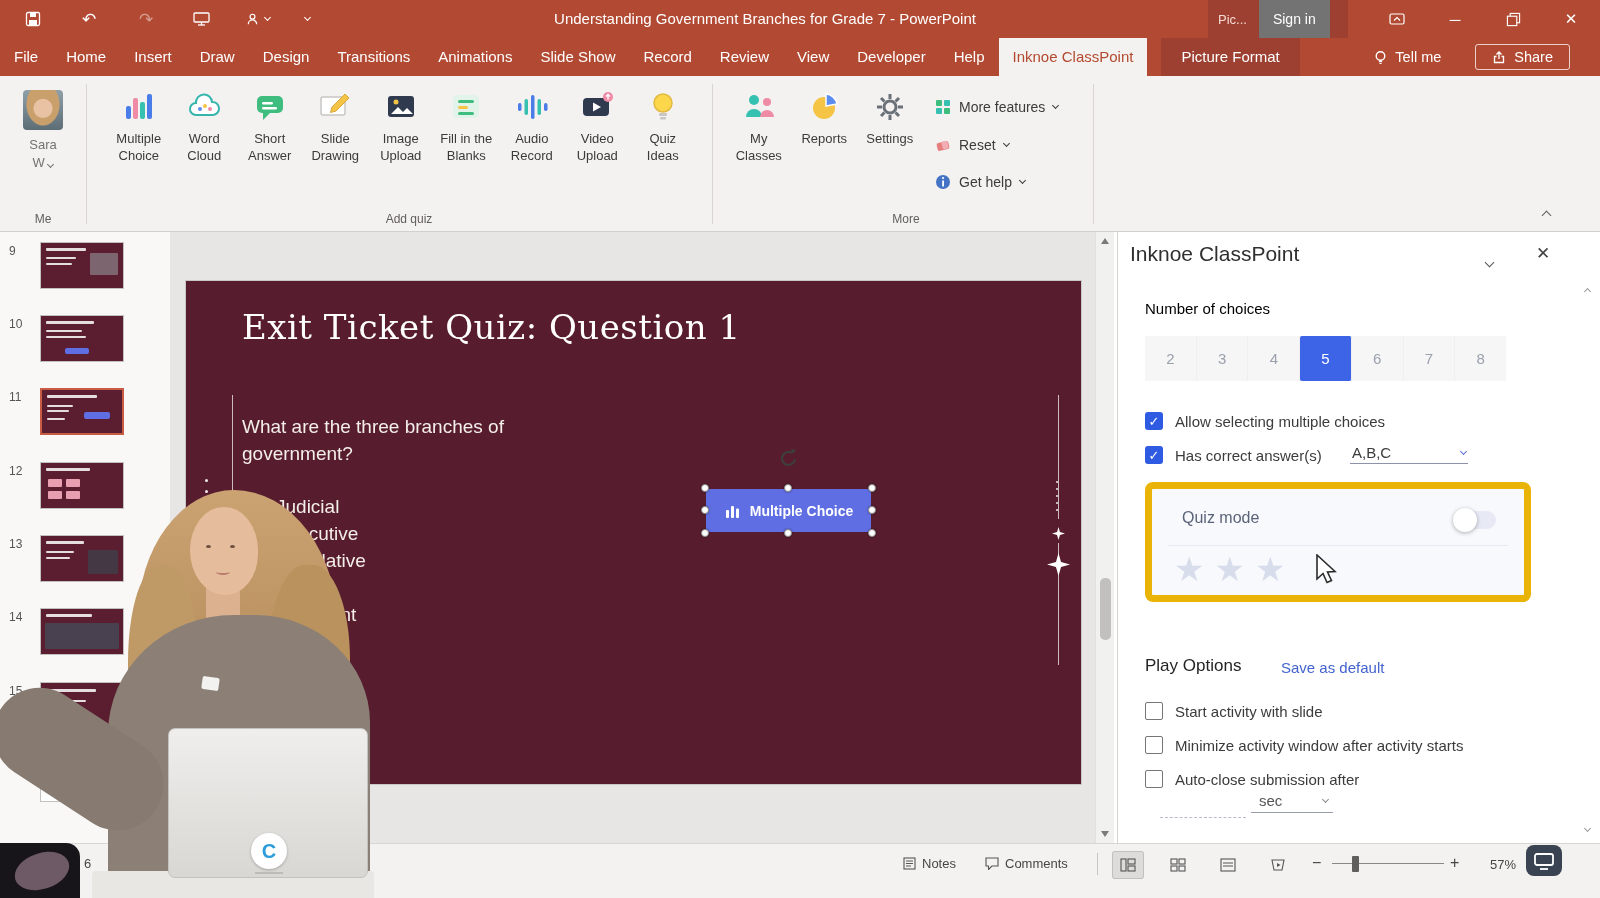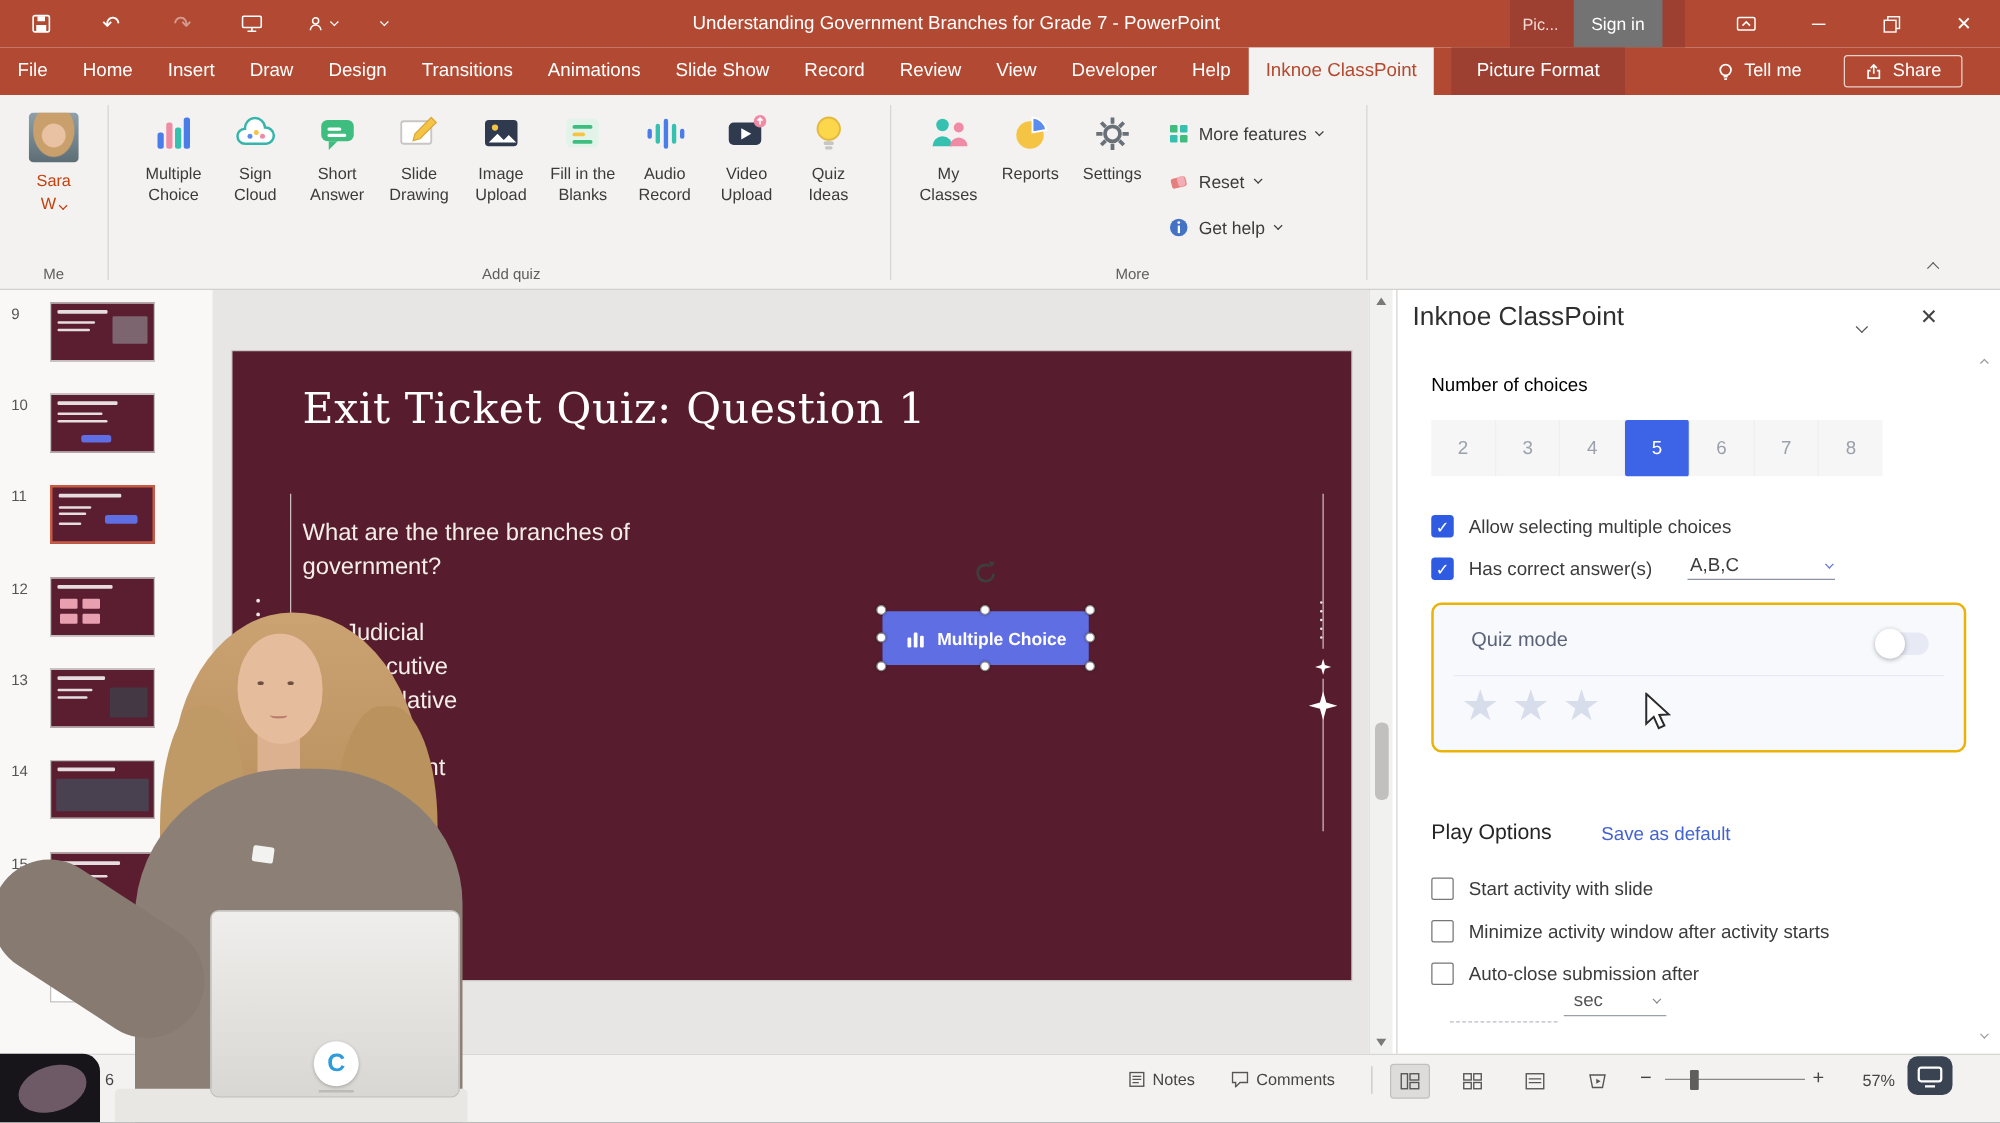--- a/index.html
+++ b/index.html
@@ -28,21 +28,21 @@
 
   
   .ribbon{position:absolute;left:0;top:76px;right:0;height:156px;background:#F3F2F1;border-bottom:1px solid #D2D0CE}
   .gsep{position:absolute;top:8px;width:1px;height:140px;background:#D8D5D2}
   .grplabel{position:absolute;bottom:5px;font-size:12px;color:#605E5C;text-align:center}
   .avatar{position:absolute;left:23px;top:14px;width:40px;height:40px;border-radius:4px;
     background:
       radial-gradient(circle at 50% 46%, #E8C2A2 0 9px, rgba(0,0,0,0) 10px),
       radial-gradient(ellipse at 50% 36%, #C9A06C 0 16px, rgba(0,0,0,0) 17px),
       linear-gradient(#8fa0a8,#5d6d75)}
-  .uname{position:absolute;left:10px;top:60px;width:66px;text-align:center;font-size:13px;color:#c2410c;line-height:18px}
+  .uname{position:absolute;left:10px;top:60px;width:66px;text-align:center;font-size:13px;color:#737373;line-height:18px}
   .addquiz{position:absolute;left:106px;top:8px;display:flex}
   .moregrp{position:absolute;left:726px;top:8px;display:flex}
   .bigbtn{width:65.5px;display:flex;flex-direction:column;align-items:center;font-size:13px;color:#3b3b3b;cursor:default}
   .bigbtn .ic{height:46px;display:flex;align-items:center;justify-content:center}
   .bigbtn .lb{line-height:17px;text-align:center}
   .menucol{position:absolute;left:935px;top:0;width:160px}
   .menurow{position:absolute;left:0;display:flex;align-items:center;gap:8px;font-size:14px;color:#3b3b3b;height:26px}
   .collapse{position:absolute;right:50px;bottom:8px;color:#605E5C}
 
   .chev{display:inline-block;width:7px;height:7px;border-right:1.6px solid currentColor;border-bottom:1.6px solid currentColor;transform:rotate(45deg);margin-top:-3px}
@@ -95,21 +95,21 @@
   .seg{position:absolute;left:27px;top:104px;width:361px;height:45px;display:flex;background:#F6F6F7}
   .seg .cell{flex:1;display:flex;align-items:center;justify-content:center;font-size:15px;color:#9AA1AC;border-right:1px solid #EFEFF1}
   .seg .cell:last-child{border-right:none}
   .seg .cell.sel{background:#3D63E6;color:#fff;border-radius:2px}
   .pcb{position:absolute;left:27px;display:flex;align-items:center;gap:12px;font-size:15px;color:#3B3B3B}
   .cb{width:18px;height:18px;border-radius:3px;display:flex;align-items:center;justify-content:center;flex:none}
   .cb.on{background:#2E5BE2;color:#fff;font-size:13px}
   .cb.off{background:#fff;border:1.5px solid #767676;border-radius:2px}
   .correctval{position:absolute;left:232px;top:212px;width:118px;border-bottom:1px solid #8C93A8;display:flex;justify-content:space-between;align-items:center;font-size:15px;color:#3B3B3B;padding:0 2px 2px 2px}
   .correctval .chev{color:#5B6FD8}
-  .qcard{position:absolute;left:27px;top:250px;width:428px;height:120px;background:#F8F9FD;border:2px solid #eab308;border-radius:8px}
+  .qcard{position:absolute;left:27px;top:250px;width:386px;height:120px;background:#F8F9FD;border:7px solid #eab308;border-radius:8px}
   .qlabel{position:absolute;left:30px;top:20px;font-size:16px;color:#5A6378}
   .tog{position:absolute;right:28px;top:22px;width:40px;height:18px;border-radius:9px;background:#E7EAF4}
   .tog .knob{position:absolute;left:-3px;top:-3px;width:24px;height:24px;border-radius:50%;background:#fff;box-shadow:0 1px 4px rgba(0,0,0,.3)}
   .qdiv{position:absolute;left:16px;right:16px;top:56px;height:1px;background:#E7EAF4}
   .stars{position:absolute;left:22px;top:60px;font-size:34px;color:#D8DDEB;letter-spacing:10px}
   .cursor{position:absolute;left:196px;top:322px;z-index:5}
   .playtitle{position:absolute;left:27px;top:424px;font-size:17px;font-weight:normal;color:#252525}
   .savedef{position:absolute;left:163px;top:427px;font-size:15px;color:#4463CE}
   .secdash{position:absolute;left:42px;top:566px;width:86px;height:20px;border-bottom:1px dashed #B8BCC6}
   .secdd{position:absolute;left:133px;top:560px;width:82px;border-bottom:1px solid #9AA0AB;display:flex;justify-content:space-between;align-items:center;font-size:15px;color:#555;padding:0 5px 3px 8px}
@@ -271,21 +271,21 @@
       </div>
       <div class="bigbtn">
         <span class="ic">
             <svg width="34" height="34" viewBox="0 0 34 34">
               <path d="M9 25 a6 6 0 0 1 0-12 a8 8 0 0 1 16 -1 a5.5 5.5 0 0 1 1 13 z" stroke="#35B5AC" fill="#fff" stroke-width="2"></path>
               <circle cx="13" cy="19" r="2" fill="#5B8DEF"></circle>
               <circle cx="18" cy="16" r="2" fill="#F6C445"></circle>
               <circle cx="23" cy="19" r="2" fill="#F08BA6"></circle>
             </svg>
           </span>
-        <span class="lb">Sign</span>
+        <span class="lb">Word</span>
         <span class="lb">Cloud</span>
       </div>
       <div class="bigbtn">
         <span class="ic">
             <svg width="34" height="34" viewBox="0 0 34 34">
               <rect x="4" y="6" width="26" height="17" rx="5" fill="#3EBD7E"></rect>
               <path d="M10 23 l0 7 7 -7 z" fill="#3EBD7E"></path>
               <rect x="9" y="12" width="11" height="2.5" rx="1.2" fill="#fff"></rect>
               <rect x="9" y="17" width="15" height="2.5" rx="1.2" fill="#fff"></rect>
             </svg>

